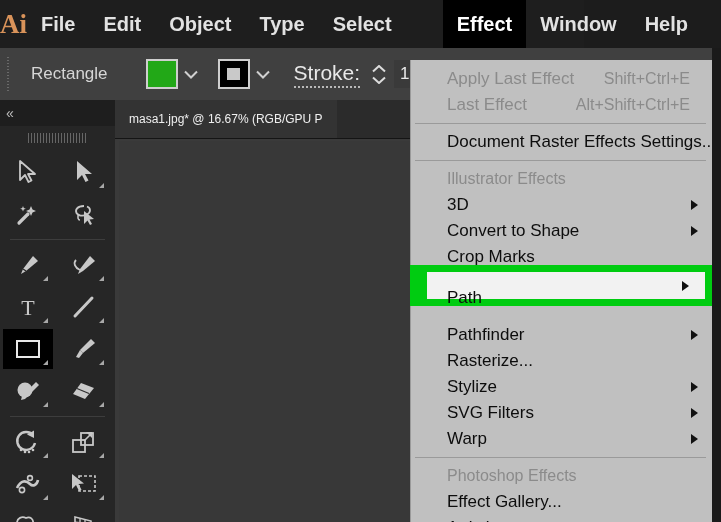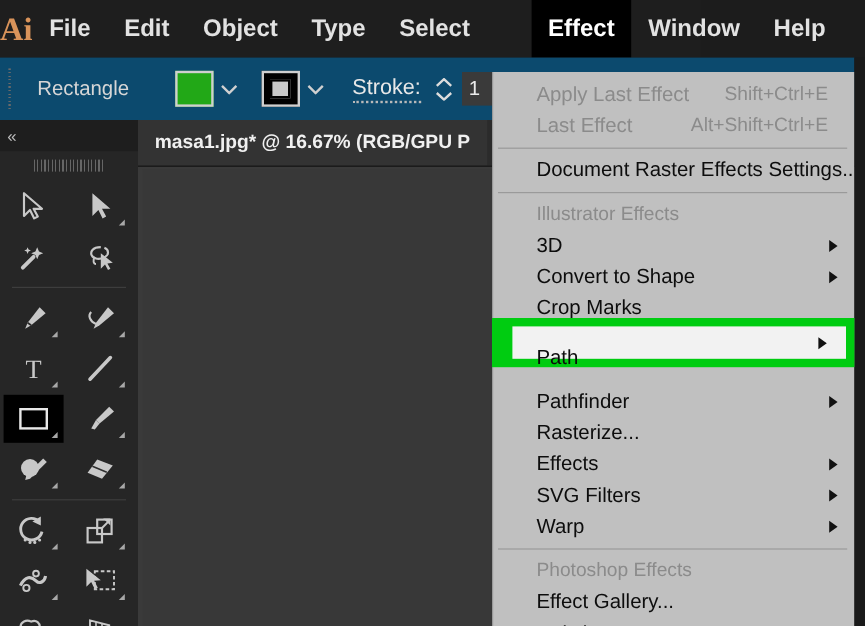--- a/index.html
+++ b/index.html
@@ -24,21 +24,21 @@
   }
   .mb-item{
     height:48px;display:flex;align-items:center;padding:0 14px;
     color:#e2e2e2;font-size:20px;white-space:nowrap;font-weight:bold;
   }
   .mb-item.active{background:#000000;color:#ffffff;margin-left:37px;}
 
   
   .ctrlbar{
     position:absolute;left:0;top:48px;width:712px;height:52px;
-    background:#0c4a6e;display:flex;align-items:center;
+    background:#404040;display:flex;align-items:center;
   }
   .grip{
     width:10px;height:34px;margin-left:3px;margin-right:6px;
     background-image:repeating-linear-gradient(to bottom,#6a6a6a 0px,#6a6a6a 1px,transparent 1px,transparent 3px);
     background-size:2px 100%;background-repeat:no-repeat;background-position:center;
   }
   .ctrl-label{color:#d6d6d6;font-size:17px;margin-left:12px;margin-right:10px;white-space:nowrap;}
   .swatch-group{display:flex;align-items:center;margin-left:28px;}
   .fill-swatch{
     width:32px;height:30px;border:2px solid #cfcfcf;box-sizing:border-box;
@@ -48,21 +48,21 @@
     background:#000;display:flex;align-items:center;justify-content:center;
   }
   .stroke-swatch i{display:block;width:13px;height:12px;background:#c9c9c9;border:2px solid #000;box-sizing:content-box;}
   .chev{
     width:26px;height:30px;display:flex;align-items:center;justify-content:center;
     color:#d0d0d0;font-size:13px;
   }
   .chev svg{display:block;}
   .stroke-block{display:flex;align-items:center;margin-left:18px;}
   .stroke-text{
-    color:#e8e8e8;font-size:18px;border-bottom:2px dotted #b9b9b9;padding-bottom:1px;white-space:nowrap;
+    color:#e8e8e8;font-size:21px;border-bottom:2px dotted #b9b9b9;padding-bottom:1px;white-space:nowrap;
   }
   .stepper{
     width:18px;height:34px;margin-left:10px;display:flex;flex-direction:column;
     align-items:center;justify-content:center;color:#dcdcdc;
   }
   .stepper svg{display:block;}
   .stroke-field{
     margin-left:6px;height:28px;background:#3a3a3a;color:#e9e9e9;font-size:17px;
     display:flex;align-items:center;padding:0 6px;min-width:22px;
   }
@@ -94,21 +94,21 @@
   }
   .tp-sep{width:95px;height:1px;background:#3d3d3d;margin:4px auto;}
 
   
   .doc-tabbar{
     position:absolute;left:115px;top:100px;width:606px;height:38px;background:#2b2b2b;
     display:flex;align-items:center;
   }
   .doc-tab{
     height:38px;display:flex;align-items:center;padding:0 14px;background:#333333;
-    color:#f0f0f0;font-size:16px;font-weight:bold;white-space:nowrap;overflow:hidden;
+    color:#f0f0f0;font-size:12px;font-weight:normal;white-space:nowrap;overflow:hidden;
   }
   .canvas-area{
     position:absolute;left:115px;top:138px;width:606px;height:384px;background:#3a3a3a;
     border-top:1px solid #141414;box-sizing:border-box;
   }
   .canvas-inner{position:absolute;left:4px;top:2px;right:0;bottom:0;background:#383838;}
 
   
   .menu{
     position:absolute;left:410px;top:60px;width:302px;height:474px;
@@ -402,21 +402,21 @@
 
     </div>
     <div class="mi">
       <span>Pathfinder</span>
       <span class="arrow"></span>
     </div>
     <div class="mi">
       <span>Rasterize...</span>
     </div>
     <div class="mi">
-      <span>Effects</span>
+      <span>Stylize</span>
       <span class="arrow"></span>
     </div>
     <div class="mi">
       <span>SVG Filters</span>
       <span class="arrow"></span>
     </div>
     <div class="mi">
       <span>Warp</span>
       <span class="arrow"></span>
     </div>

